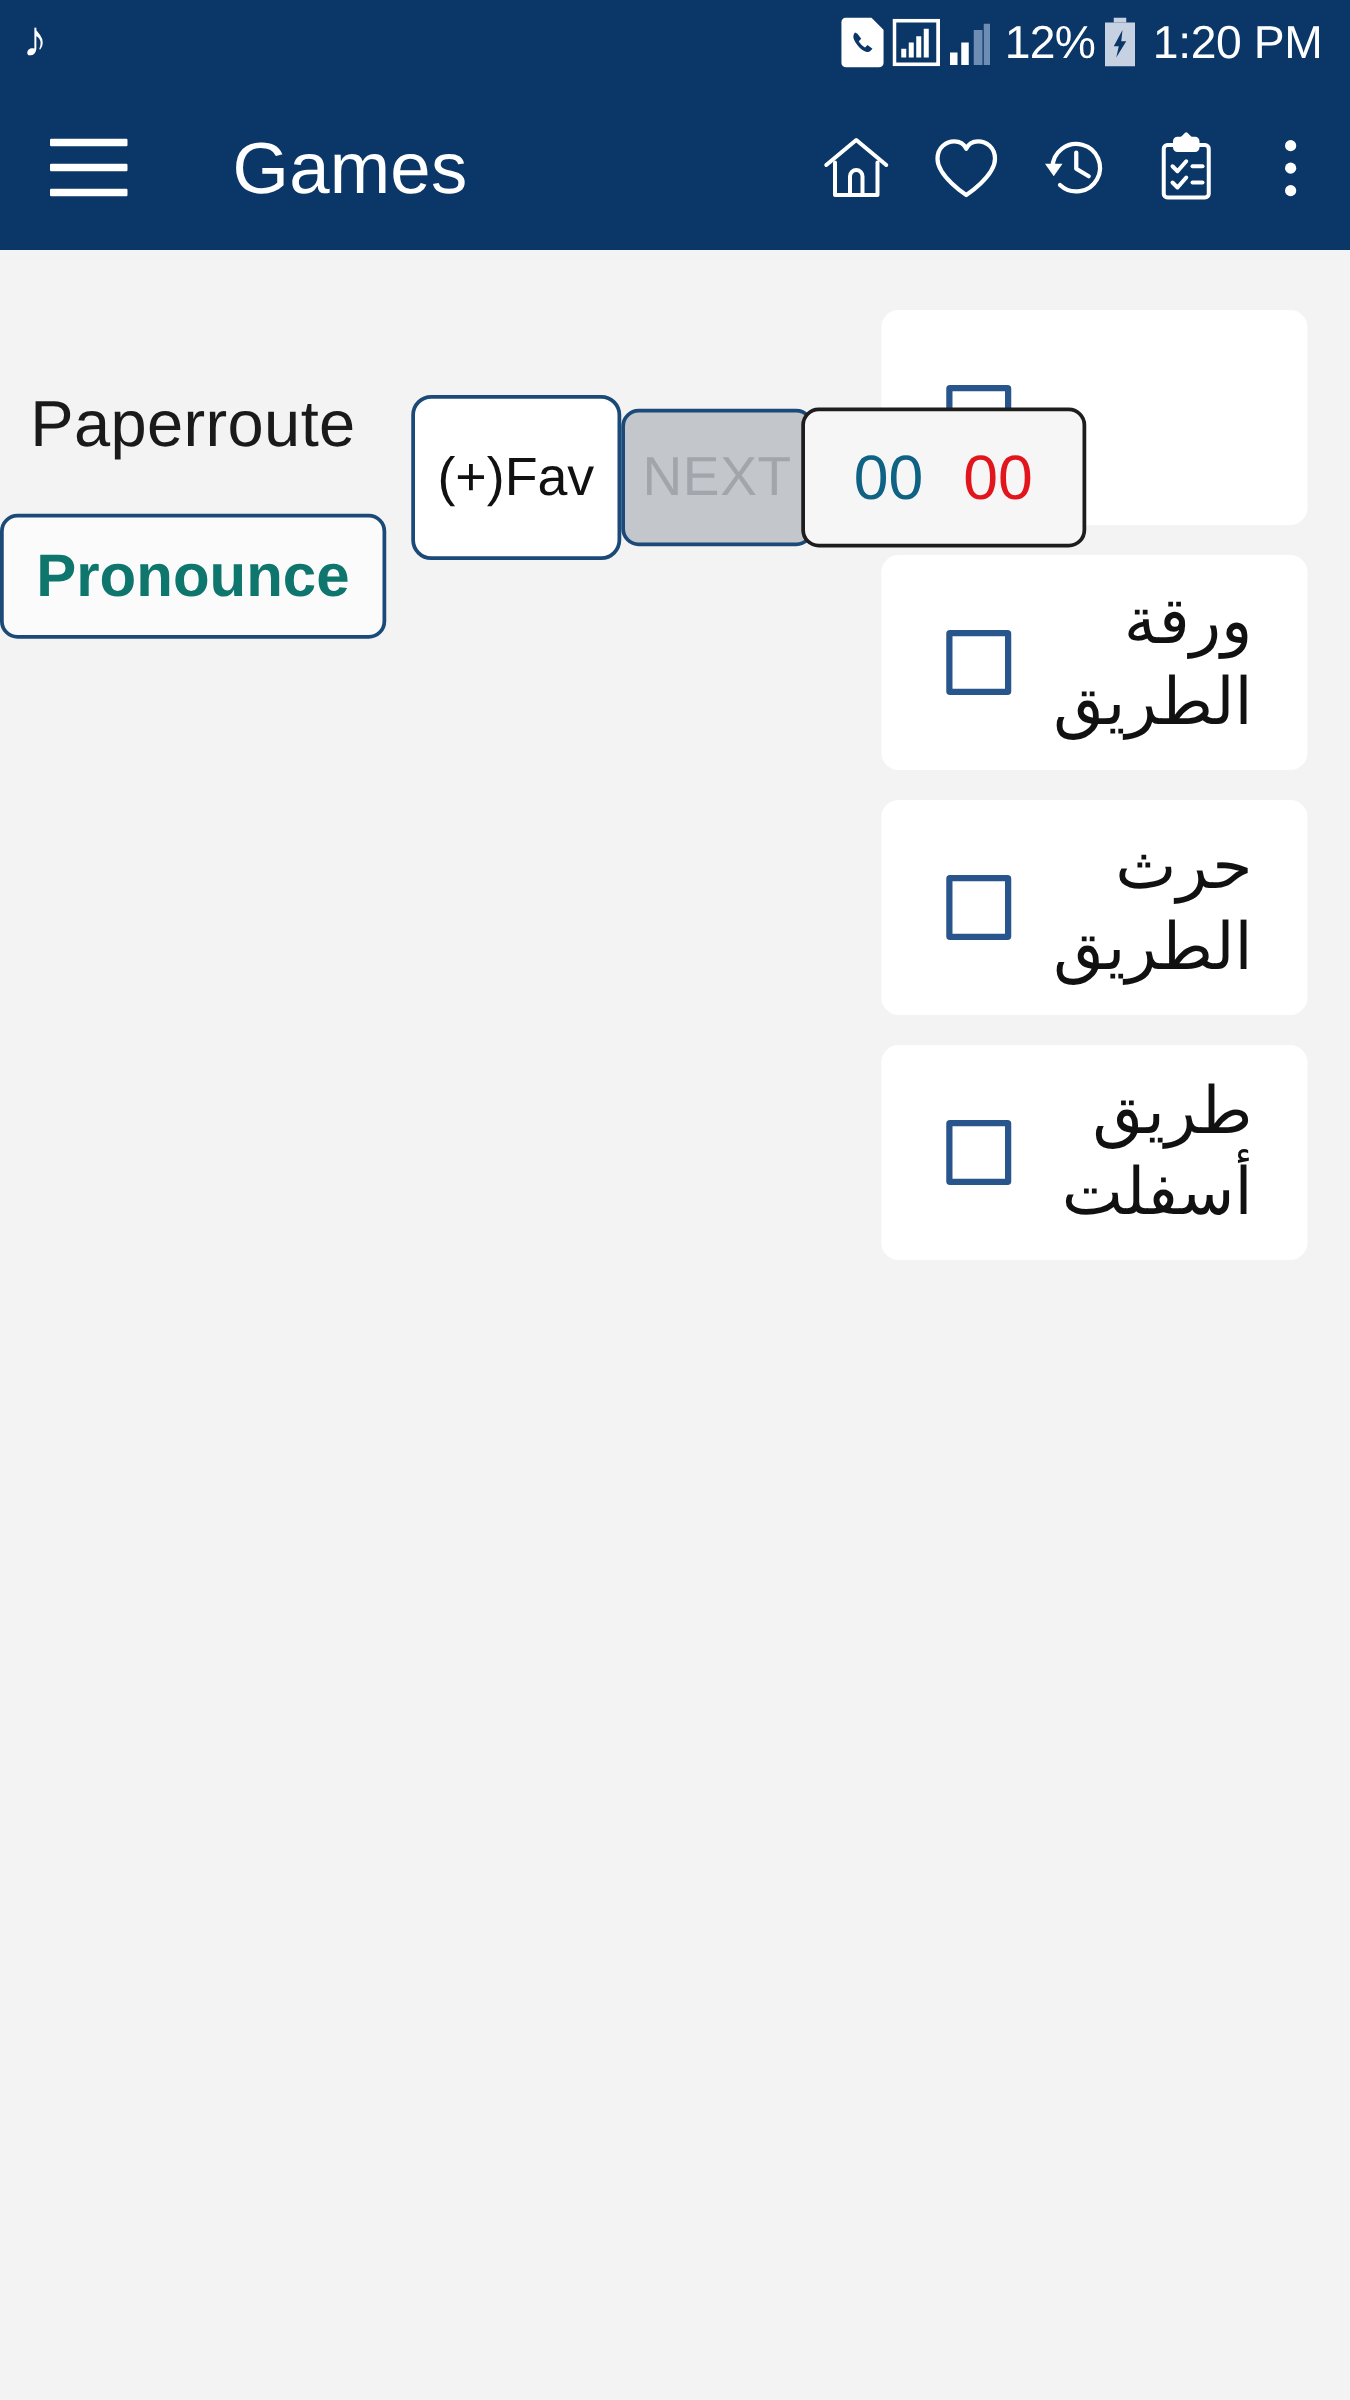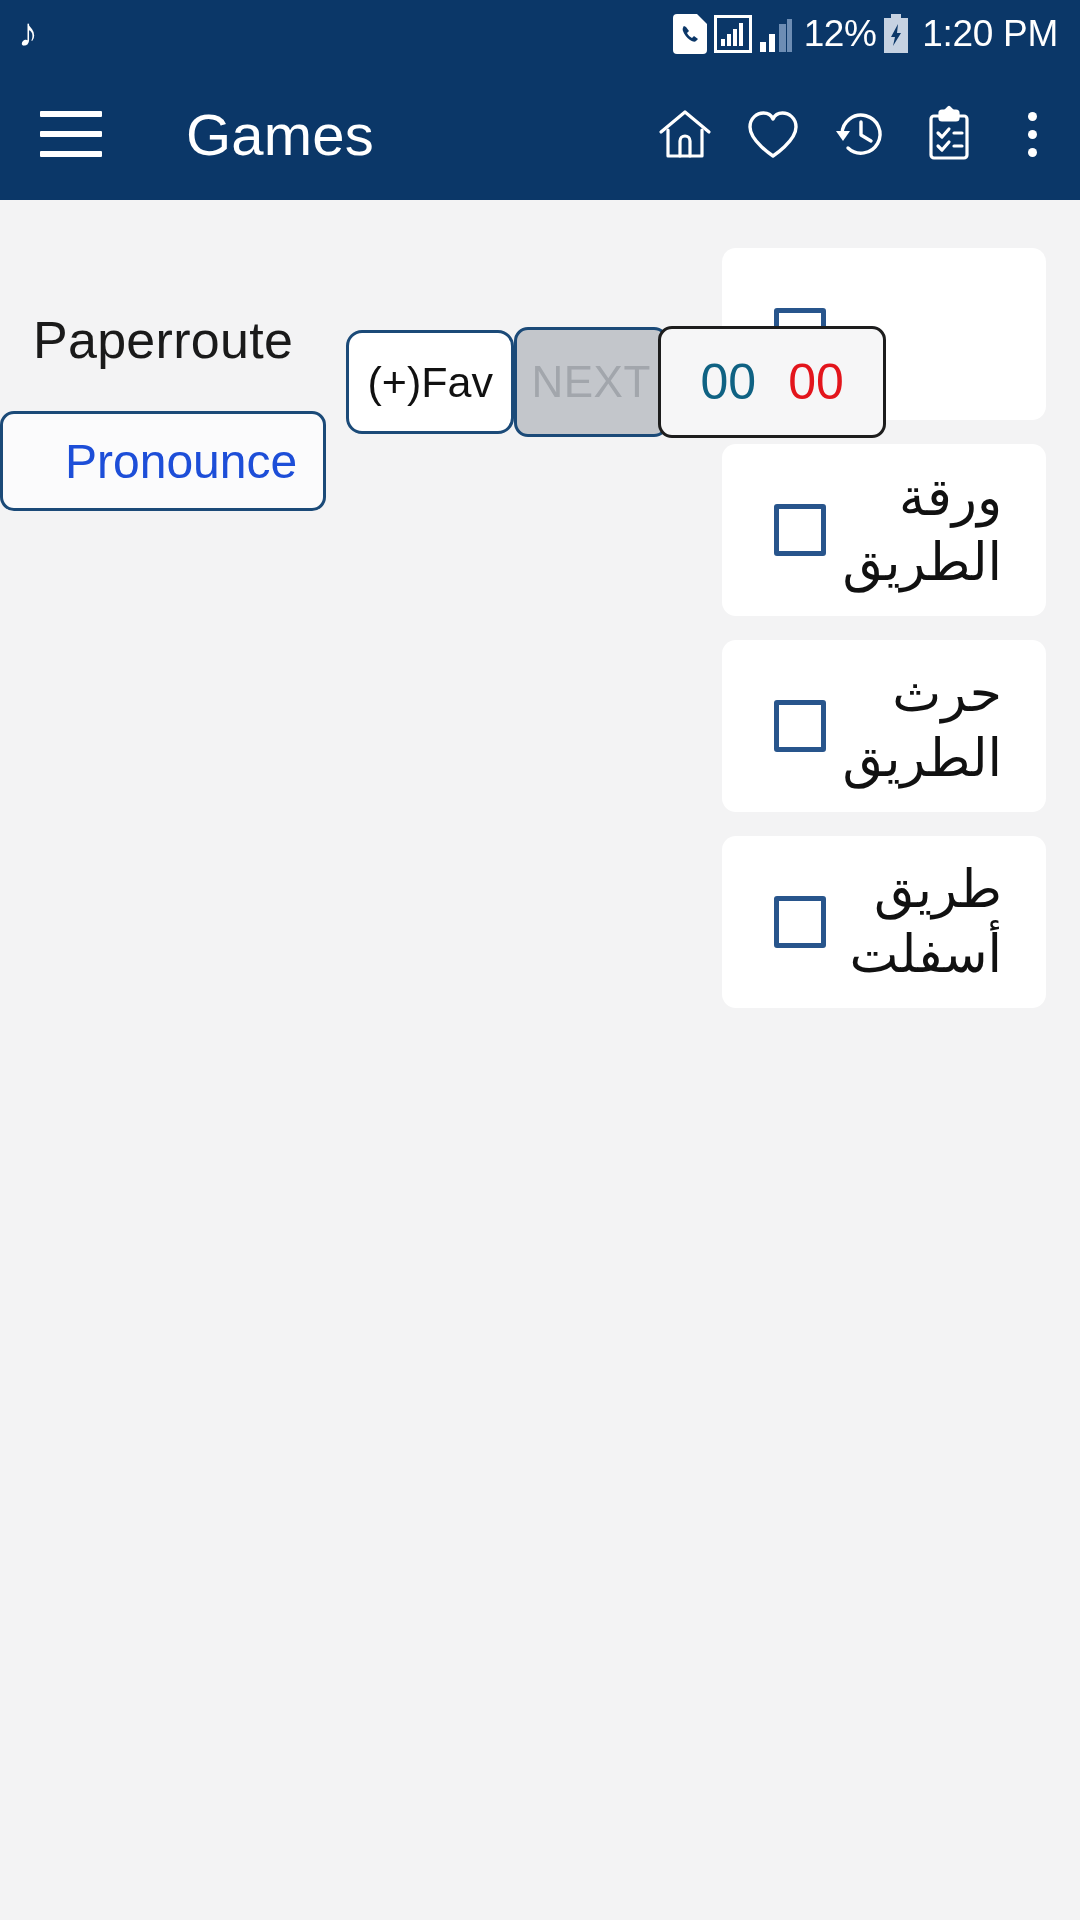--- a/index.html
+++ b/index.html
@@ -152,37 +152,36 @@
     border-radius: 14px;
     background: #fbfbfc;
     display: flex;
     align-items: center;
     justify-content: center;
     padding: 0 26px;
     cursor: pointer;
   }
   #pronounce-button span {
     font-size: 48px;
-    color: #1d4ed8;
-    font-weight: 400;
-    margin-left: 36px;
+    color: #0f766e;
+    font-weight: 700;
   }
 
   
   #control-row {
     margin-top: 130px;
     height: 104px;
     display: flex;
     align-items: center;
     padding: 0 20px;
     position: relative;
   }
   #fav-button {
     width: 168px;
-    height: 104px;
+    height: 132px;
     border: 3px solid #1b4a78;
     border-radius: 16px;
     background: #ffffff;
     display: flex;
     align-items: center;
     justify-content: center;
     cursor: pointer;
     flex: none;
   }
   #fav-button span {

